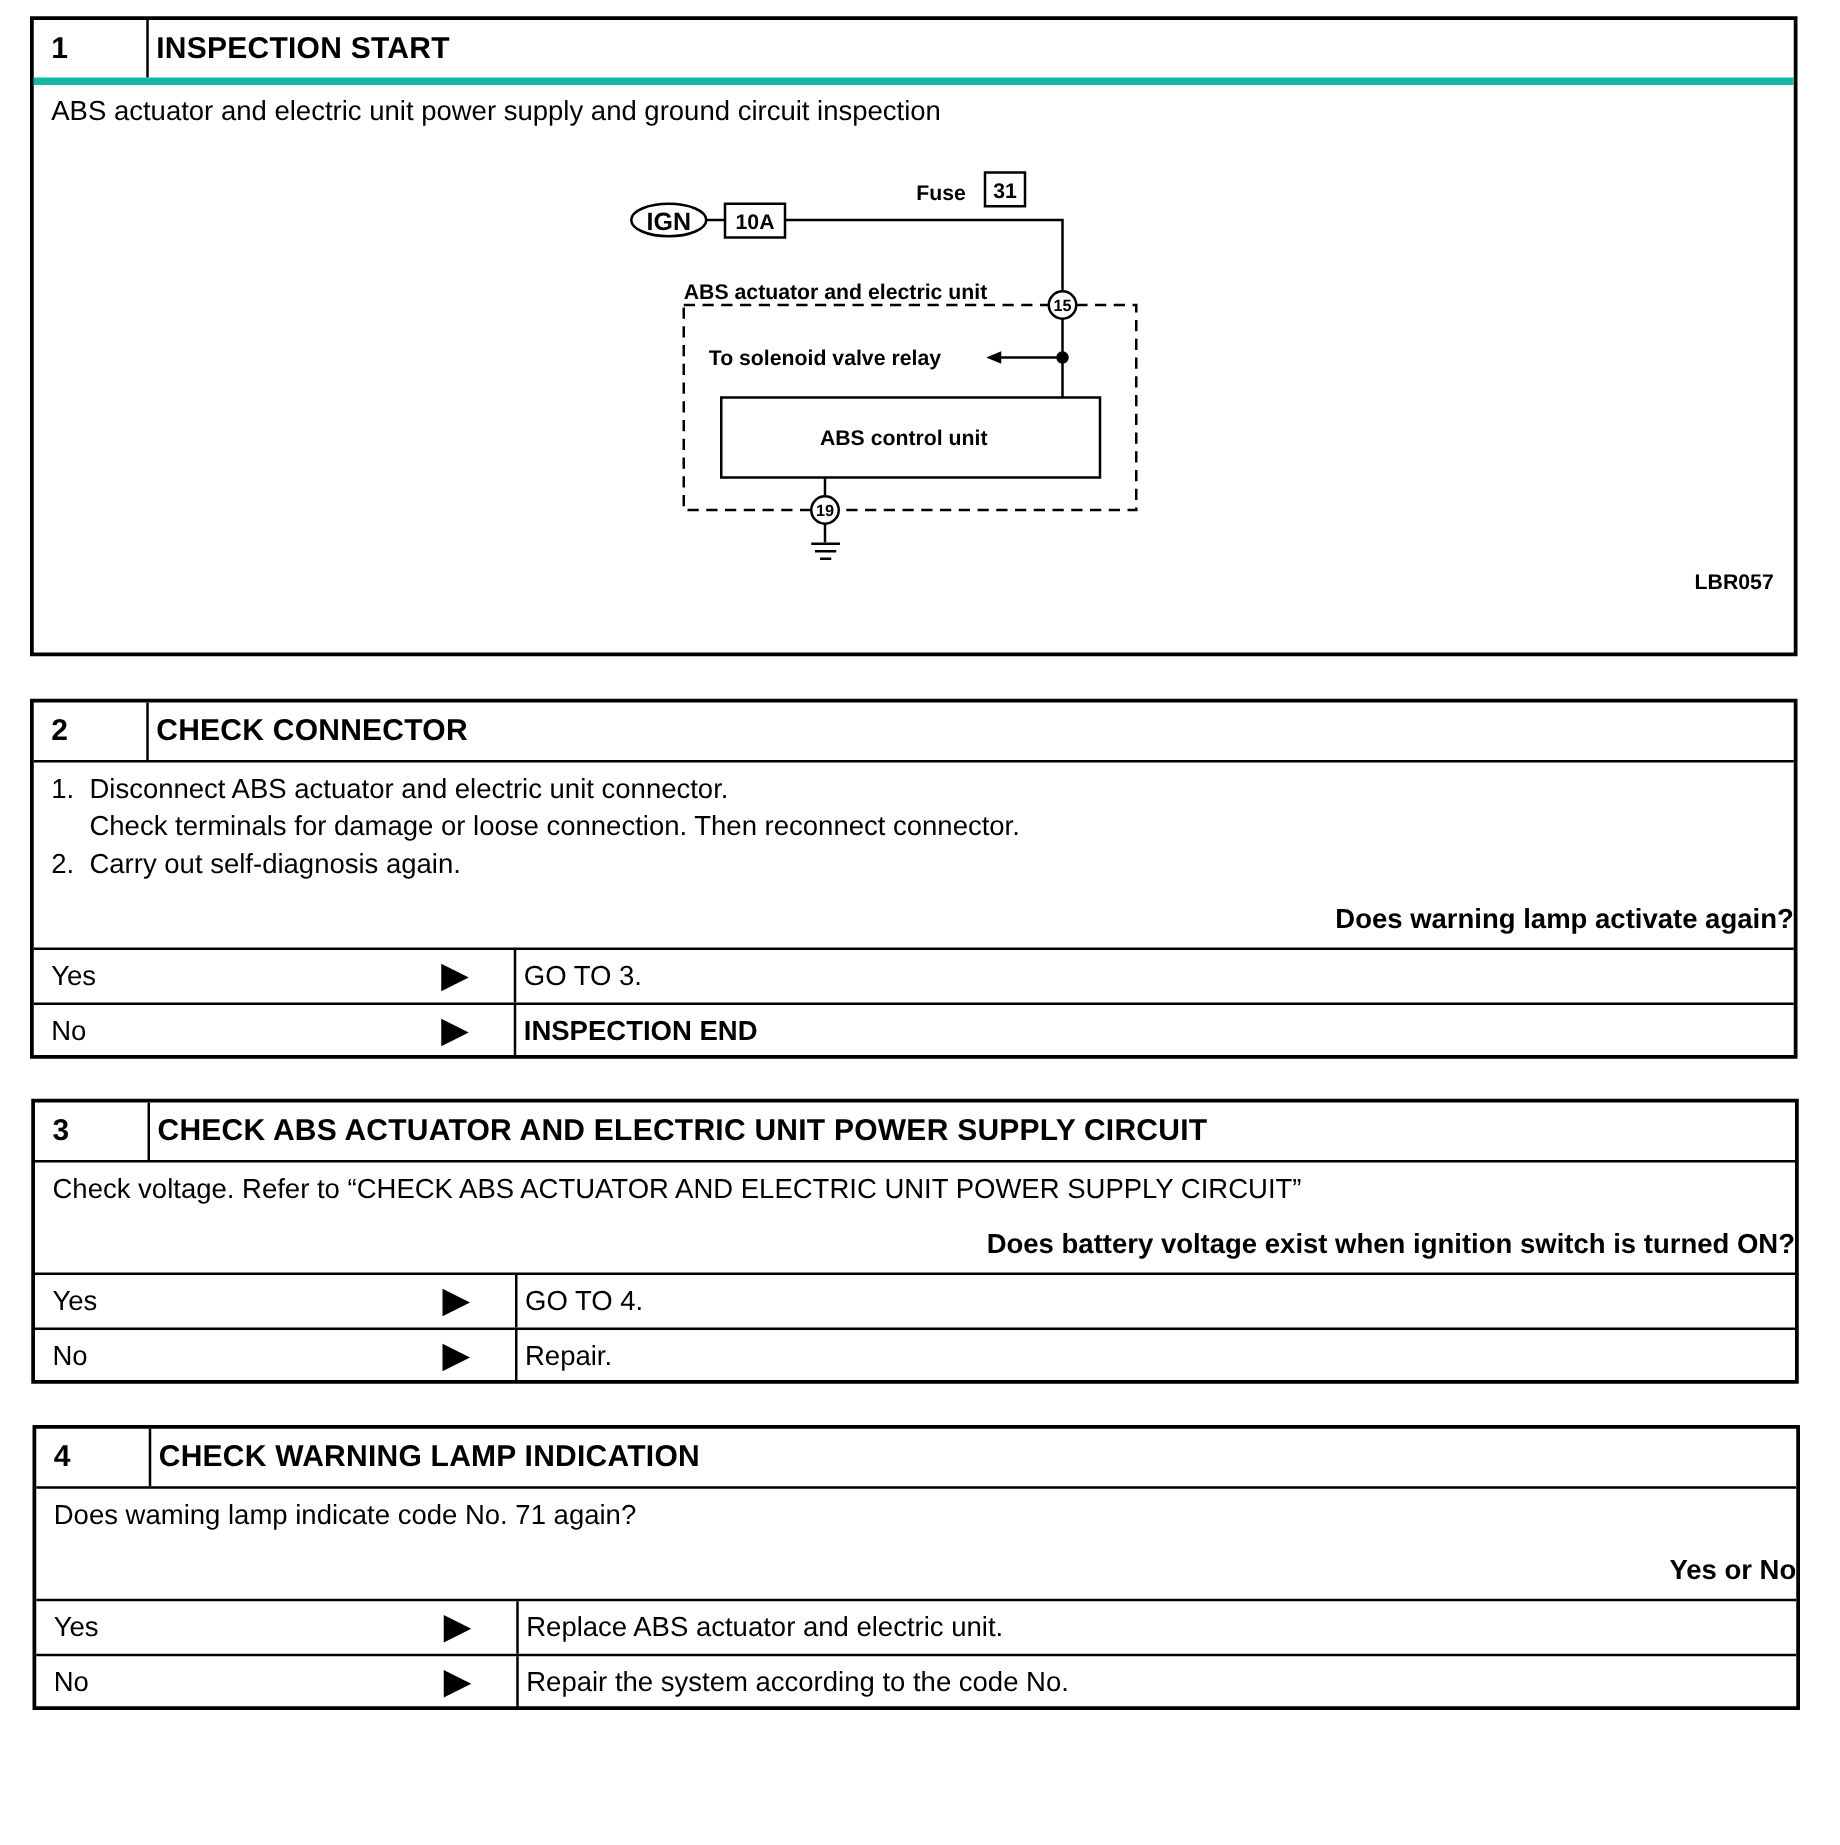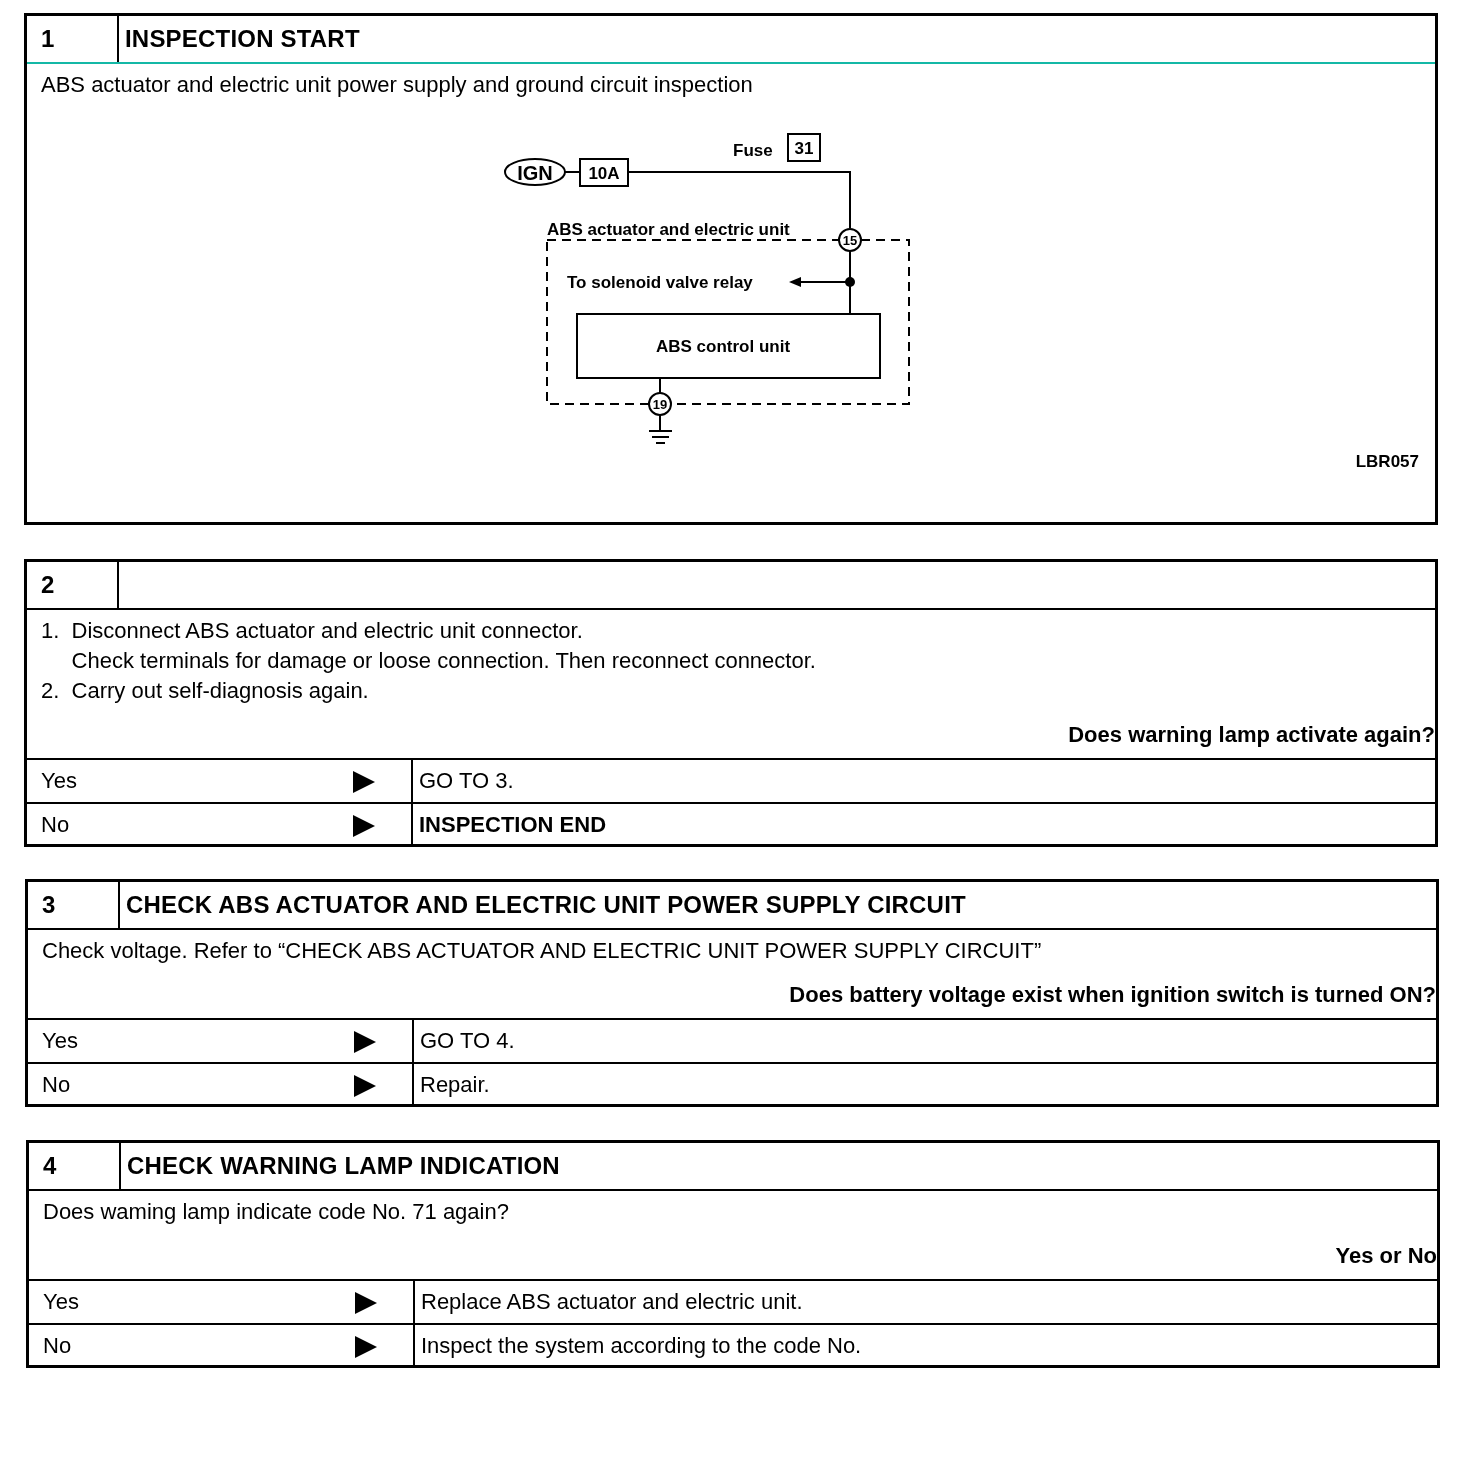--- a/index.html
+++ b/index.html
@@ -21,21 +21,21 @@
   svg text { font-family: "Liberation Sans", sans-serif; font-weight: bold; }
 </style>
 </head>
 <body>
 
 <div class="block" style="left:24px; top:13px; width:1414px; height:512px;">
   <div class="hdr">
     <div class="num">1</div>
     <div class="ttl">INSPECTION START</div>
   </div>
-  <div class="row" style="top:46px; height:420px; border-top:2px solid #14b8a6;">
+  <div class="row" style="top:46px; height:420px; border-top:6px solid #14b8a6;">
     <div class="body-text" style="top:6px;">ABS actuator and electric unit power supply and ground circuit inspection</div>
 
     <svg width="1410" height="420" style="position:absolute; left:0; top:0;">
 
       <ellipse cx="508" cy="108" rx="30" ry="13" fill="none" stroke="#000" stroke-width="2"></ellipse>
       <text x="508" y="116" font-size="20" text-anchor="middle">IGN</text>
       <line x1="538" y1="108" x2="553" y2="108" stroke="#000" stroke-width="2"></line>
 
       <rect x="553" y="95" width="48" height="27" fill="none" stroke="#000" stroke-width="2"></rect>
       <text x="577" y="115" font-size="17" text-anchor="middle">10A</text>
@@ -73,20 +73,21 @@
       </g>
     </svg>
 
     <div class="code" style="top:388px;padding-left:24px;">LBR057</div>
   </div>
 </div>
 
 <div class="block" style="left:24px; top:559px; width:1414px; height:288px;">
   <div class="hdr">
     <div class="num">2</div>
+    <div class="ttl">CHECK CONNECTOR</div>
   </div>
   <div class="row" style="top:46px; height:150px;">
     <div class="body-text" style="top:6px; white-space:pre;">1.  Disconnect ABS actuator and electric unit connector.</div>
     <div class="body-text" style="top:36px; white-space:pre;">     Check terminals for damage or loose connection. Then reconnect connector.</div>
     <div class="body-text" style="top:66px; white-space:pre;">2.  Carry out self-diagnosis again.</div>
     <div class="question" style="top:112px;">Does warning lamp activate again?</div>
   </div>
   <div class="row ans" style="top:196px;">
     <div class="lbl">Yes</div>
     <div class="arrow"></div>
@@ -136,15 +137,15 @@
   <div class="row ans" style="top:136px;">
     <div class="lbl">Yes</div>
     <div class="arrow"></div>
     <div class="div"></div>
     <div class="res">Replace ABS actuator and electric unit.</div>
   </div>
   <div class="row ans" style="top:180px;">
     <div class="lbl">No</div>
     <div class="arrow"></div>
     <div class="div"></div>
-    <div class="res">Inspect the system according to the code No.</div>
+    <div class="res">Repair the system according to the code No.</div>
   </div>
 </div>
 
 </body></html>

